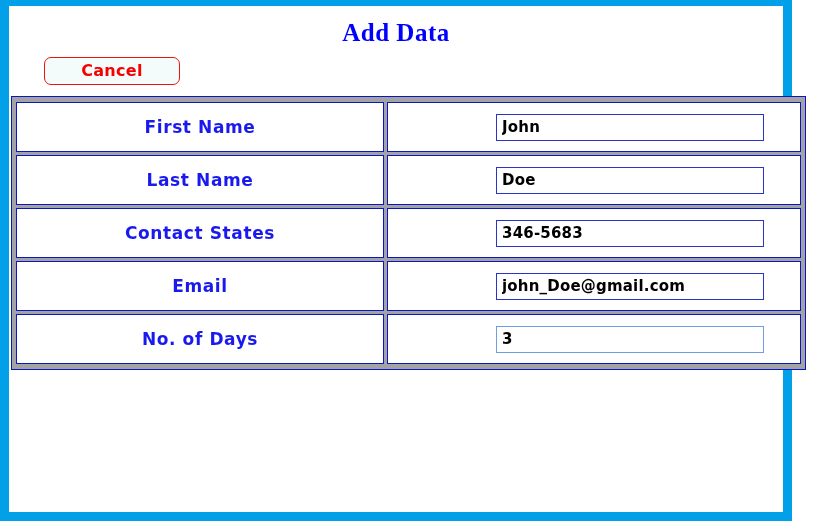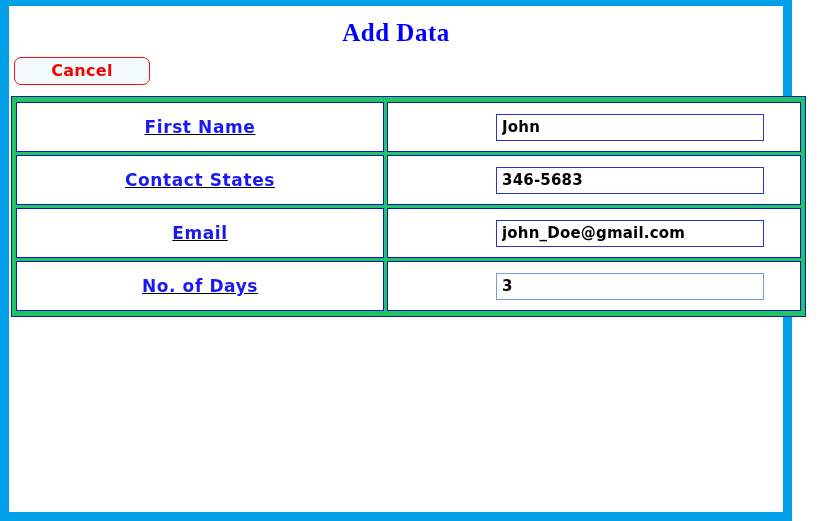--- a/index.html
+++ b/index.html
@@ -60,33 +60,33 @@
     border: 1.4px solid #ee1111;
     border-radius: 7px;
     background: #f3fbfb;
     color: #f60000;
     font-family: "DejaVu Sans", sans-serif;
     font-weight: bold;
     font-size: 16px;
     letter-spacing: 0.3px;
     cursor: pointer;
     white-space: pre;
+    margin-left: 30px;
   }
 
   
   #form-table {
     box-sizing: border-box;
     margin: 11px 3px 0 2px;
     border: 1.6px solid #0b16c4;
     border-spacing: 3px;
     border-collapse: separate;
     width: 795px;
-    background: #22c55e;
+    background: #a3a3a3;
     padding: 2px 1px;
-    text-decoration: underline;
   }
   #form-table table {
     border-collapse: separate;
     border-spacing: 3px 3px;
     width: 100%;
   }
   td.cell {
     border: 1.5px solid #0b16c4;
     background: #ffffff;
     height: 48px;
@@ -165,20 +165,24 @@
     </div>
 
     <div id="form-table">
       <table>
         <tbody id="form-rows">
             <tr>
               <td class="cell label-cell"><span class="field-label">First Name</span></td>
               <td class="cell input-cell"><input type="text" class="field-input" value="John" style=""></td>
             </tr>
             <tr>
+              <td class="cell label-cell"><span class="field-label">Last Name</span></td>
+              <td class="cell input-cell"><input type="text" class="field-input" value="Doe" style=""></td>
+            </tr>
+            <tr>
               <td class="cell label-cell"><span class="field-label">Contact States</span></td>
               <td class="cell input-cell"><input type="text" class="field-input" value="346-5683" style=""></td>
             </tr>
             <tr>
               <td class="cell label-cell"><span class="field-label">Email</span></td>
               <td class="cell input-cell"><input type="text" class="field-input" value="john_Doe@gmail.com" style=""></td>
             </tr>
             <tr>
               <td class="cell label-cell"><span class="field-label">No. of Days</span></td>
               <td class="cell input-cell"><input type="text" class="field-input is-focused" value="3" style=""></td>

